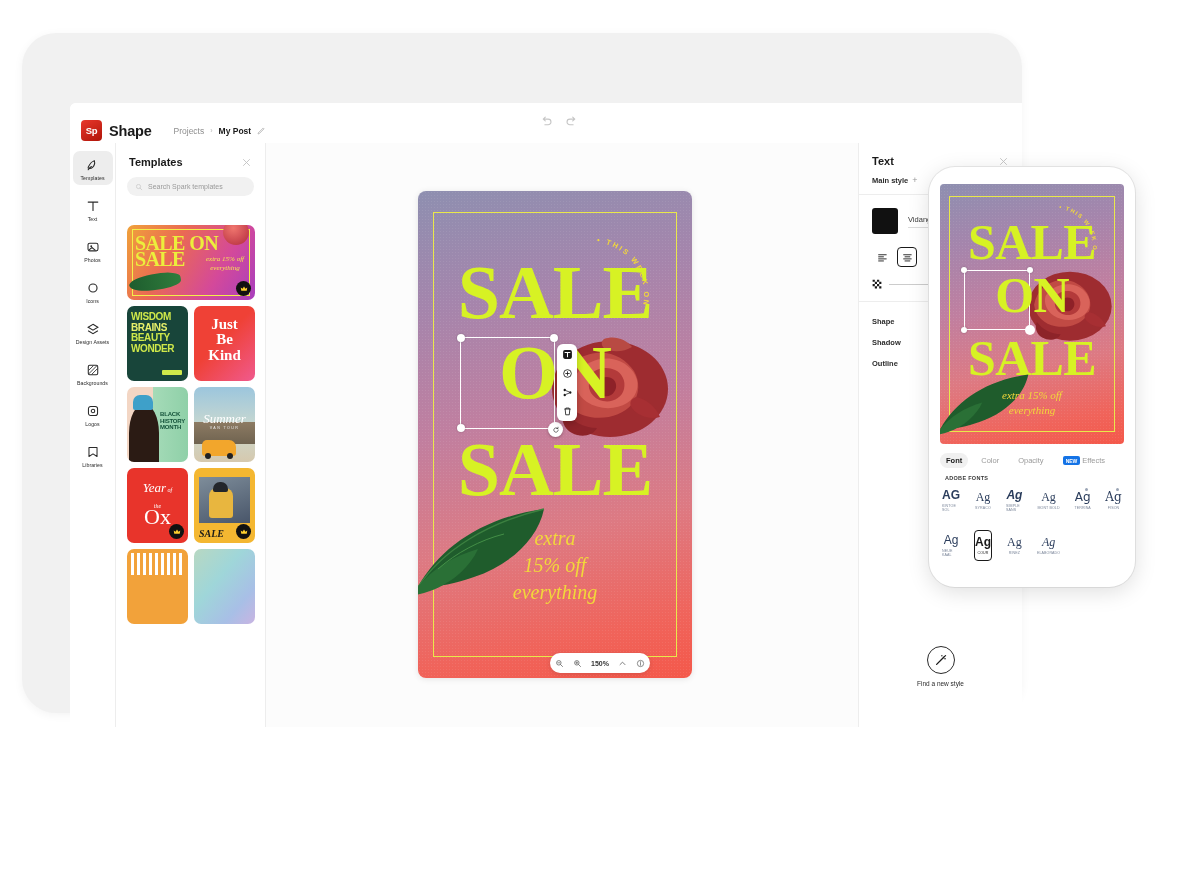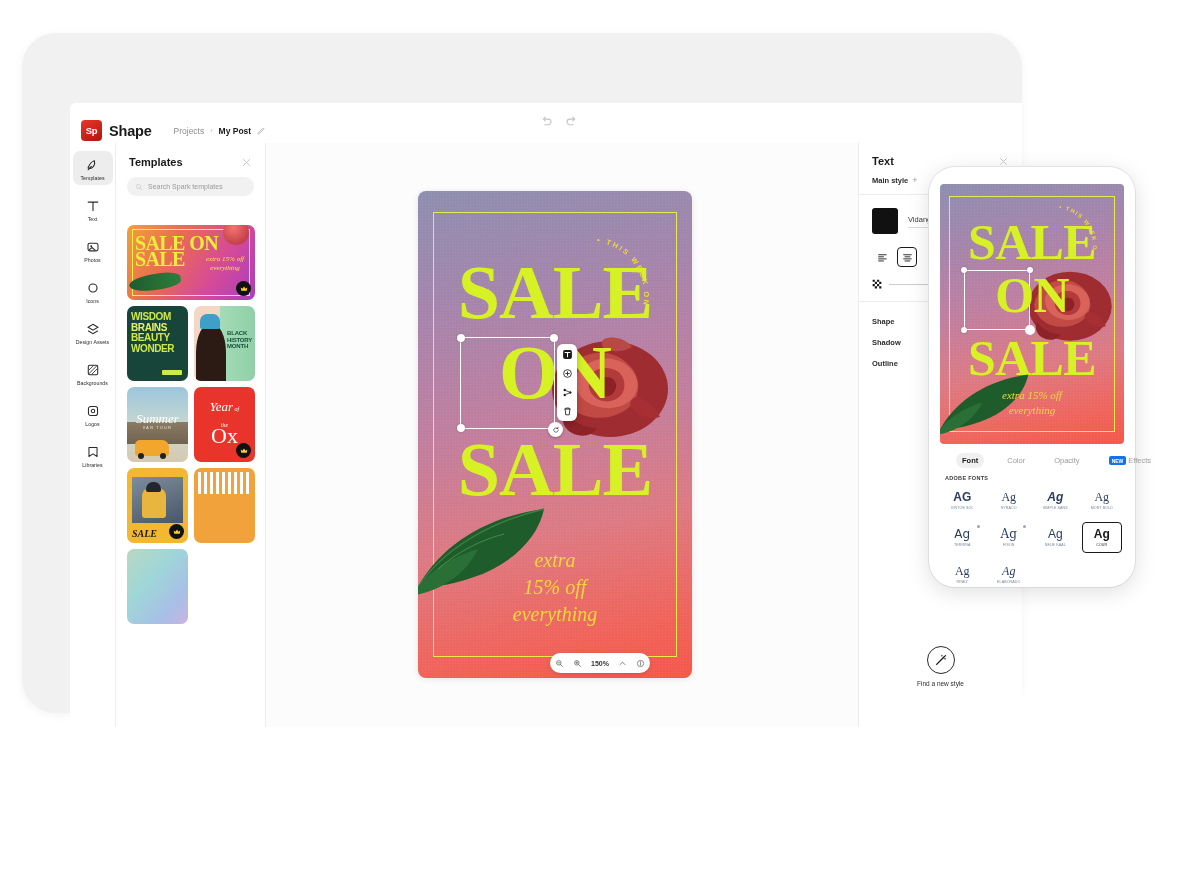--- a/index.html
+++ b/index.html
@@ -135,21 +135,21 @@
     color: #d7f224; letter-spacing: -1px; line-height: .88;
   }
   .ab-h.l1 { top: 68px; font-size: 76px; }
   .ab-h.l2 { top: 148px; font-size: 76px; }
   .ab-h.l3 { top: 245px; font-size: 76px; }
   .ab-script {
     position: absolute; left: 0; right: 0; text-align: center;
     font-family: "Liberation Serif", serif; font-style: italic;
     color: #f2d83a; line-height: 1.35; font-size: 20px;
   }
-  .ab-script.s1 { top: 356px; }
+  .ab-script.s1 { top: 334px; }
   .curve-wrap { position: absolute; right: 16px; top: 36px; width: 86px; height: 92px; }
   .curve-wrap svg { width: 100%; height: 100%; overflow: visible; }
 
   .flower {
     position: absolute; left: 128px; top: 140px; width: 128px; height: 124px;
   }
   .leaf { position: absolute; left: -6px; top: 300px; width: 160px; height: 106px; }
 
   
   .sel-box { position: absolute; left: 42px; top: 146px; width: 95px; height: 92px; border: 1px solid #ffffff; }
@@ -229,27 +229,27 @@
   .pc-h { position: absolute; left: 0; right: 0; text-align: center; font-family: "Liberation Serif", serif; font-weight: bold; color: #d7f224; line-height: .88; letter-spacing: -.7px; }
   .pc-h.p1 { top: 36px; font-size: 50px; }
   .pc-h.p2 { top: 89px; font-size: 50px; }
   .pc-h.p3 { top: 152px; font-size: 50px; }
   .pc-script { position: absolute; left: 0; right: 0; text-align: center; font-family: "Liberation Serif", serif; font-style: italic; color: #f2d83a; font-size: 11px; line-height: 1.35; }
   .pc-script.q1 { top: 204px; }
   .pc-sel { position: absolute; left: 24px; top: 86px; width: 66px; height: 60px; border: 1px solid #fff; }
   .pc-sel .handle { width: 6px; height: 6px; }
   .pc-rot { position: absolute; right: -6px; bottom: -6px; width: 10px; height: 10px; border-radius: 50%; background: #fff; }
 
-  .phone-tabs { display: flex; align-items: flex-start; gap: 17px; margin: 9px 16px 0; }
+  .phone-tabs { display: flex; align-items: flex-start; gap: 7px; margin: 9px 0 0; }
   .ptab { font-size: 7.5px; color: #9b9b9b; padding: 3px 6px; border-radius: 9px; }
   .ptab.active { color: #1a1a1a; font-weight: bold; background: #f0f0f0; }
   .newbadge { background: #1473e6; color: #fff; font-size: 5px; font-weight: bold; padding: 1.5px 3px; border-radius: 2px; margin-right: 2px; }
   .ptab.eff { display: flex; align-items: center; }
   .adobe-lb { font-size: 5.5px; font-weight: bold; color: #3a3a3a; letter-spacing: .3px; margin: 7px 0 0 5px; }
-  .font-grid { display: grid; grid-template-columns: repeat(4,1fr); gap: 6px; margin: 4px 2px 0; }
+  .font-grid { display: grid; grid-template-columns: repeat(6,1fr); gap: 14px; margin: 4px 2px 0; }
   .fcell { position: relative; height: 31px; border-radius: 4px; display: flex; flex-direction: column; align-items: center; justify-content: center; }
   .fcell.sel { border: 1.2px solid #1a1a1a; }
   .fsample { font-size: 12px; color: #2b3d5c; line-height: 1; }
   .flabel { font-size: 3.6px; color: #7a8599; margin-top: 3px; letter-spacing: .1px; }
   .fdot { position: absolute; right: 3px; top: 3px; width: 3px; height: 3px; border-radius: 50%; background: #9aa4b5; }
 </style>
 </head>
 <body>
 
 <div id="root">
@@ -385,20 +385,24 @@
                 </div>
             </div>
 
 
             <div class="tpl half">
               <div style="position:absolute;inset:0;background:#18453a"></div>
               <div style="position:absolute;left:4px;top:6px;right:4px;font-family:'Liberation Sans',sans-serif;font-weight:bold;font-size:10px;line-height:1.05;color:#cfe84a;letter-spacing:-.4px">WISDOM<br><span style="color:#e8f06a">BRAINS</span><br>BEAUTY<br>WONDER</div>
               <div style="position:absolute;right:6px;bottom:6px;width:20px;height:5px;background:#cfe84a;border-radius:1px"></div>
             </div>
 
+            <div class="tpl half">
+              <div style="position:absolute;inset:0;background:linear-gradient(135deg,#ef4136 0%,#ef4136 45%,#f05a8e 100%)"></div>
+              <div style="position:absolute;left:0;right:0;top:11px;text-align:center;font-family:'Liberation Serif',serif;font-weight:bold;font-size:15px;color:#fff;line-height:1.02">Just<br>Be<br>Kind</div>
+            </div>
 
             <div class="tpl half">
               <div style="position:absolute;inset:0;background:linear-gradient(90deg,#f3d6c4 0%,#f3d6c4 42%,#a5dbb8 42%,#8fd0a8 100%)"></div>
               <div style="position:absolute;left:2px;bottom:0;width:30px;height:58px;background:#2b1b14;border-radius:50% 50% 0 0"></div>
               <div style="position:absolute;left:6px;top:8px;width:20px;height:15px;background:#3ea0c9;border-radius:7px 7px 2px 2px"></div>
               <div style="position:absolute;right:3px;top:24px;font-size:6px;font-weight:bold;color:#14533a;line-height:1.1;letter-spacing:-.2px">BLACK<br>HISTORY<br>MONTH</div>
             </div>
 
             <div class="tpl half">
               <div style="position:absolute;inset:0;background:linear-gradient(180deg,#9cc6dd 0%,#cbd9cf 55%,#d6c9ae 100%)"></div>

